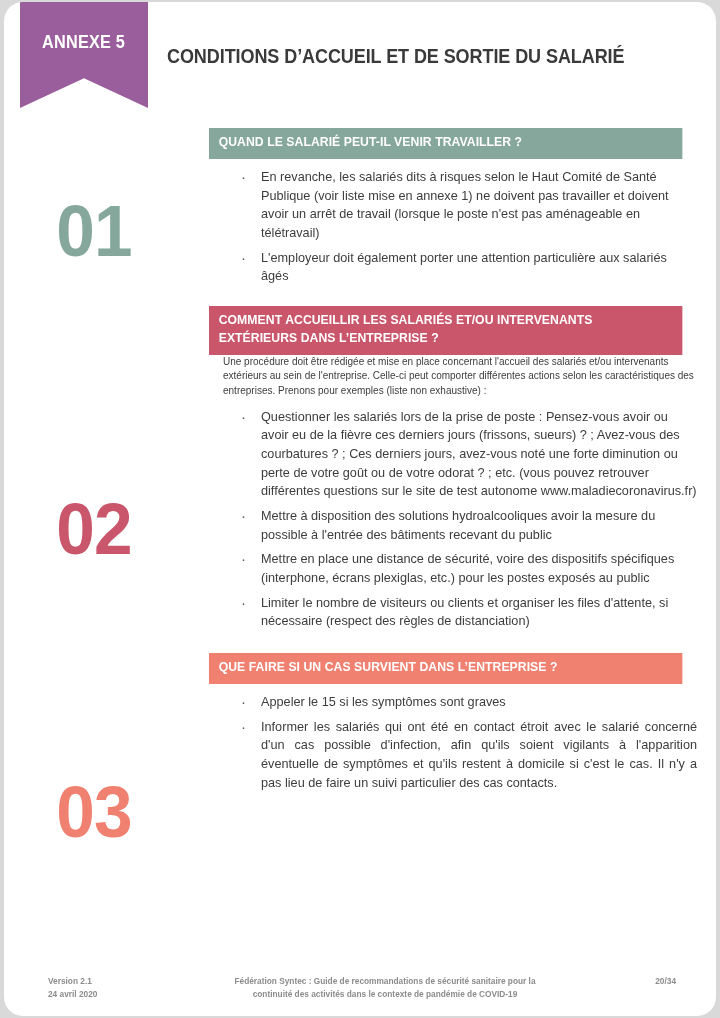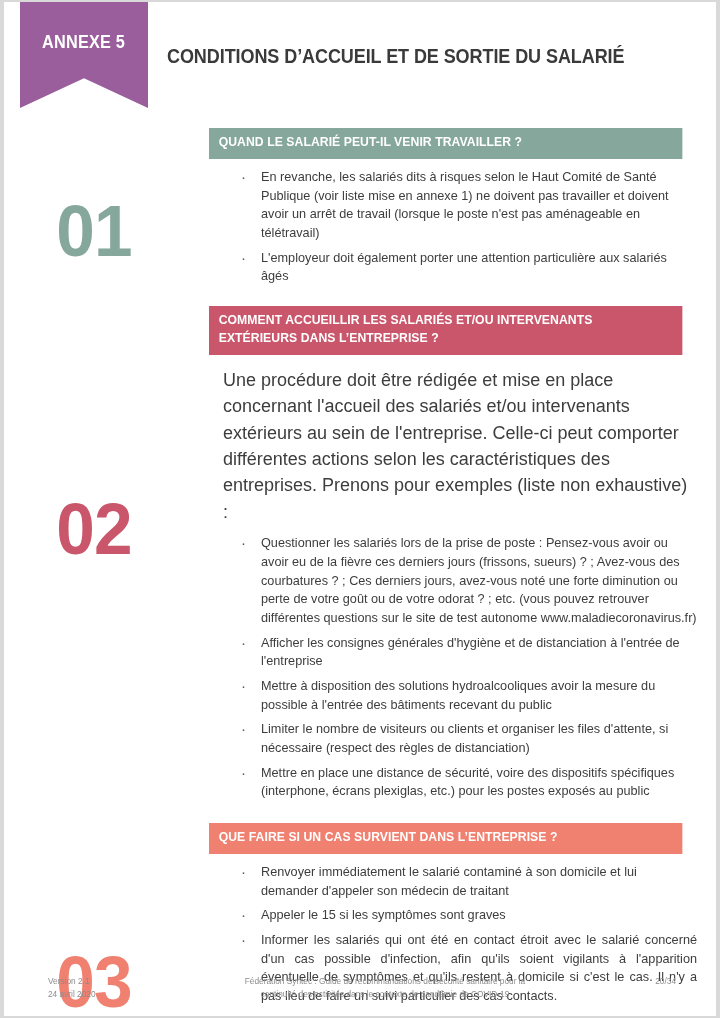--- a/index.html
+++ b/index.html
@@ -14,20 +14,21 @@
     overflow: hidden;
   }
   .page {
     position: relative;
     width: 712px;
     height: 1014px;
     margin: 2px auto 0 auto;
     background: #ffffff;
     box-sizing: border-box;
     overflow: hidden;
+    border-radius: 19px;
   }
 
   
   .header {
     position: relative;
     height: 118px;
   }
   .ribbon {
     position: absolute;
     left: 16px;
@@ -95,24 +96,24 @@
     color: #ffffff;
     font-size: 12.6px;
     font-weight: bold;
     line-height: 1.42;
     padding: 6px 10px 7px 10px;
     letter-spacing: 0.05px;
     transform: scaleX(0.97);
     transform-origin: left center;
   }
   .intro {
-    font-size: 18px;
+    font-size: 10px;
     line-height: 1.47;
     color: #3d3d3d;
-    margin: 12px 0 0 14px;
+    margin: 0 0 0 14px;
   }
   ul.bullets {
     list-style: none;
     margin: 9px 0 0 0;
     padding: 0;
   }
   ul.bullets li {
     position: relative;
     font-size: 12.7px;
     line-height: 1.47;
@@ -140,20 +141,21 @@
   .footer {
     position: absolute;
     left: 0;
     right: 0;
     bottom: 16px;
     display: flex;
     align-items: flex-start;
     font-size: 8.3px;
     line-height: 1.5;
     color: #8c8c8c;
+    font-weight: bold;
   }
   .f-left  { width: 140px; flex: 0 0 140px; padding-left: 44px; box-sizing: border-box; }
   .f-mid   { flex: 1 1 auto; text-align: center; }
   .f-right { width: 90px; flex: 0 0 90px; text-align: right; padding-right: 40px; box-sizing: border-box; }
 </style>
 </head>
 <body>
 
 <div class="page">
 
@@ -179,36 +181,34 @@
 
   <div class="section sec2">
     <div class="num-col">
       <div class="big-num" style="top:186px;color:#c9566a">02</div>
     </div>
     <div class="content-col">
       <div class="sec-head" style="background:#c9566a">COMMENT ACCUEILLIR LES SALARIÉS ET/OU INTERVENANTS EXTÉRIEURS DANS L’ENTREPRISE ?</div>
       <div class="intro">Une procédure doit être rédigée et mise en place concernant l'accueil des salariés et/ou intervenants extérieurs au sein de l'entreprise. Celle-ci peut comporter différentes actions selon les caractéristiques des entreprises. Prenons pour exemples (liste non exhaustive) :</div>
       <ul class="bullets">
         <li>Questionner les salariés lors de la prise de poste : Pensez-vous avoir ou avoir eu de la fièvre ces derniers jours (frissons, sueurs) ? ; Avez-vous des courbatures ? ; Ces derniers jours, avez-vous noté une forte diminution ou perte de votre goût ou de votre odorat ? ; etc. (vous pouvez retrouver différentes questions sur le site de test autonome www.maladiecoronavirus.fr)</li>
-        <li>Afficher les consignes générales d'hygiène et de distanciation à l'entrée de l'entreprise</li>
         <li>Mettre à disposition des solutions hydroalcooliques avoir la mesure du possible à l'entrée des bâtiments recevant du public</li>
+        <li>Mettre en place une distance de sécurité, voire des dispositifs spécifiques (interphone, écrans plexiglas, etc.) pour les postes exposés au public</li>
         <li>Limiter le nombre de visiteurs ou clients et organiser les files d'attente, si nécessaire (respect des règles de distanciation)</li>
-        <li>Mettre en place une distance de sécurité, voire des dispositifs spécifiques (interphone, écrans plexiglas, etc.) pour les postes exposés au public</li>
       </ul>
     </div>
   </div>
 
   <div class="section sec3">
     <div class="num-col">
       <div class="big-num" style="top:122px;color:#f08070">03</div>
     </div>
     <div class="content-col">
       <div class="sec-head" style="background:#f08070">QUE FAIRE SI UN CAS SURVIENT DANS L’ENTREPRISE ?</div>
       <ul class="bullets">
-        <li>Renvoyer immédiatement le salarié contaminé à son domicile et lui demander d'appeler son médecin de traitant</li>
         <li>Appeler le 15 si les symptômes sont graves</li>
         <li class="justified">Informer les salariés qui ont été en contact étroit avec le salarié concerné d'un cas possible d'infection, afin qu'ils soient vigilants à l'apparition éventuelle de symptômes et qu'ils restent à domicile si c'est le cas. Il n'y a pas lieu de faire un suivi particulier des cas contacts.</li>
 
       </ul>
     </div>
   </div>
 
   <div class="footer">
     <div class="f-left">
       <div>Version 2.1</div>

